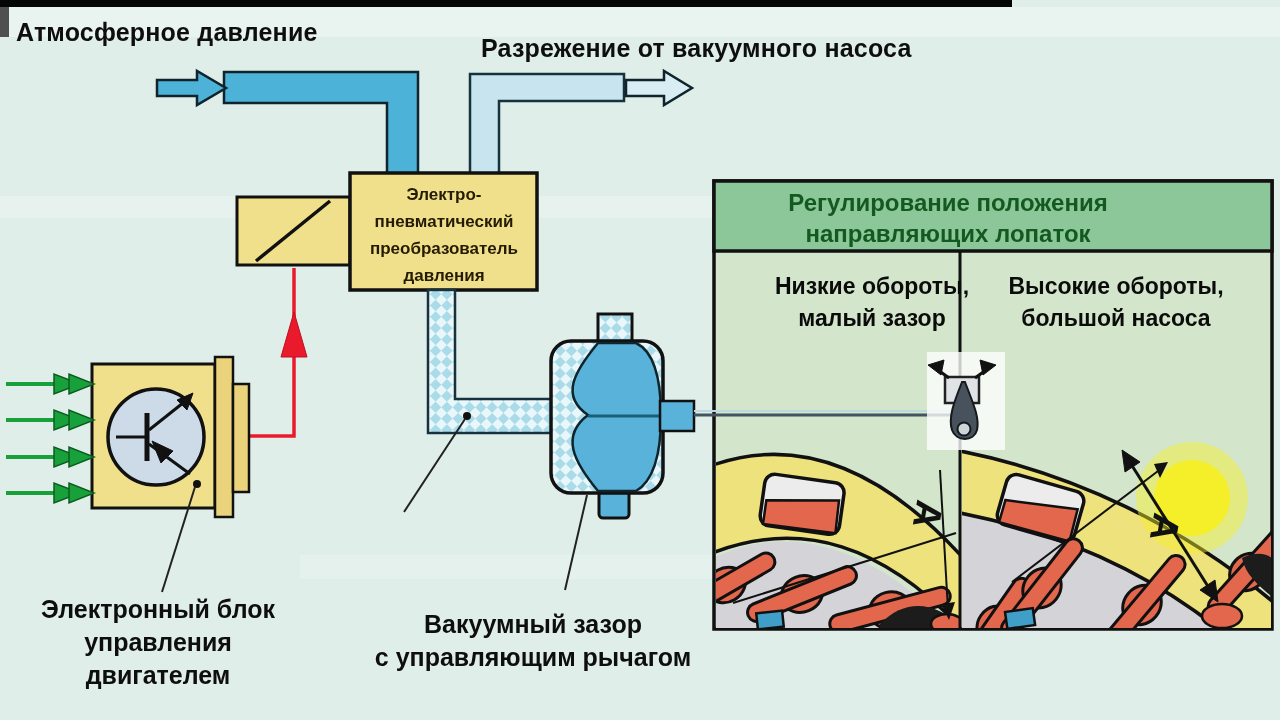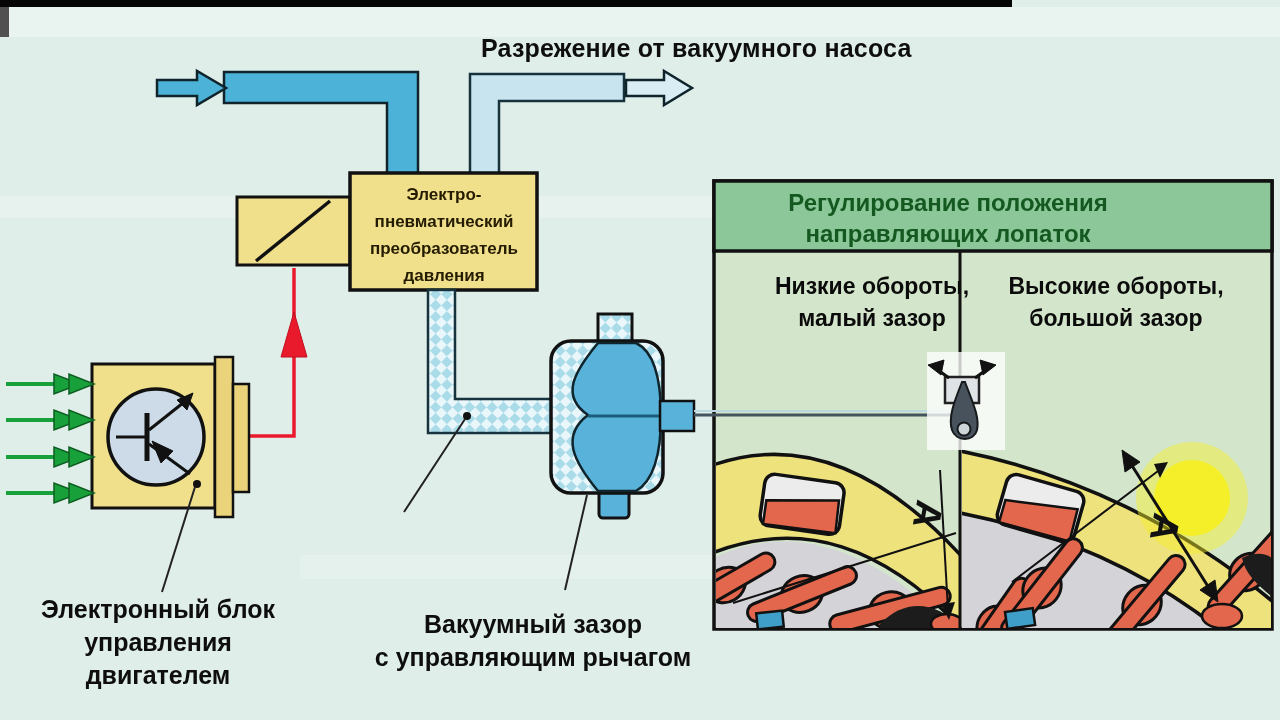--- a/index.html
+++ b/index.html
@@ -214,20 +214,23 @@
         <line x1="949" y1="378" x2="938" y2="370" stroke-width="3"></line>
         <polygon points="944,360 928,365 941,375"></polygon>
         <line x1="975" y1="378" x2="986" y2="370" stroke-width="3"></line>
         <polygon points="980,360 996,365 983,375"></polygon>
       </g>
       <path d="M962,382 C954,402 948,418 952,430 C956,442 974,442 977,430 C980,417 972,401 965,382 Z" fill="#47525c" stroke="#15191c" stroke-width="2"></path>
       <circle cx="964" cy="429" r="6.5" fill="#cdd5d9" stroke="#15191c" stroke-width="2"></circle>
     </g>
   </svg>
 
+  <div class="lbl left-align" id="lbl-atmo" style="left:16px;top:18px;width:340px;">
+    <span class="ln">Атмосферное давление</span>
+  </div>
 
   <div class="lbl left-align" id="lbl-vac" style="left:481px;top:18px;width:470px;margin-top:16px;">
     <span class="ln">Разрежение от вакуумного насоса</span>
   </div>
 
   <div class="lbl" id="conv-text" style="left:352px;top:181px;width:184px;">
     <span class="ln">Электро-</span>
     <span class="ln">пневматический</span>
     <span class="ln">преобразователь</span>
     <span class="ln">давления</span>
@@ -238,21 +241,21 @@
     <span class="ln">направляющих лопаток</span>
   </div>
 
   <div class="lbl col-title" style="left:716px;top:270px;width:242px;margin-left:35px;">
     <span class="ln">Низкие обороты,</span>
     <span class="ln">малый зазор</span>
   </div>
 
   <div class="lbl col-title" style="left:962px;top:270px;width:308px;">
     <span class="ln">Высокие обороты,</span>
-    <span class="ln">большой зазор</span>
+    <span class="ln">большой насоса</span>
   </div>
 
 
   <div class="lbl" id="lbl-act" style="left:358px;top:608px;width:350px;">
     <span class="ln">Вакуумный зазор</span>
     <span class="ln">с управляющим рычагом</span>
   </div>
 
   <div class="lbl" id="lbl-ecu" style="left:22px;top:593px;width:272px;">
     <span class="ln">Электронный блок</span>

